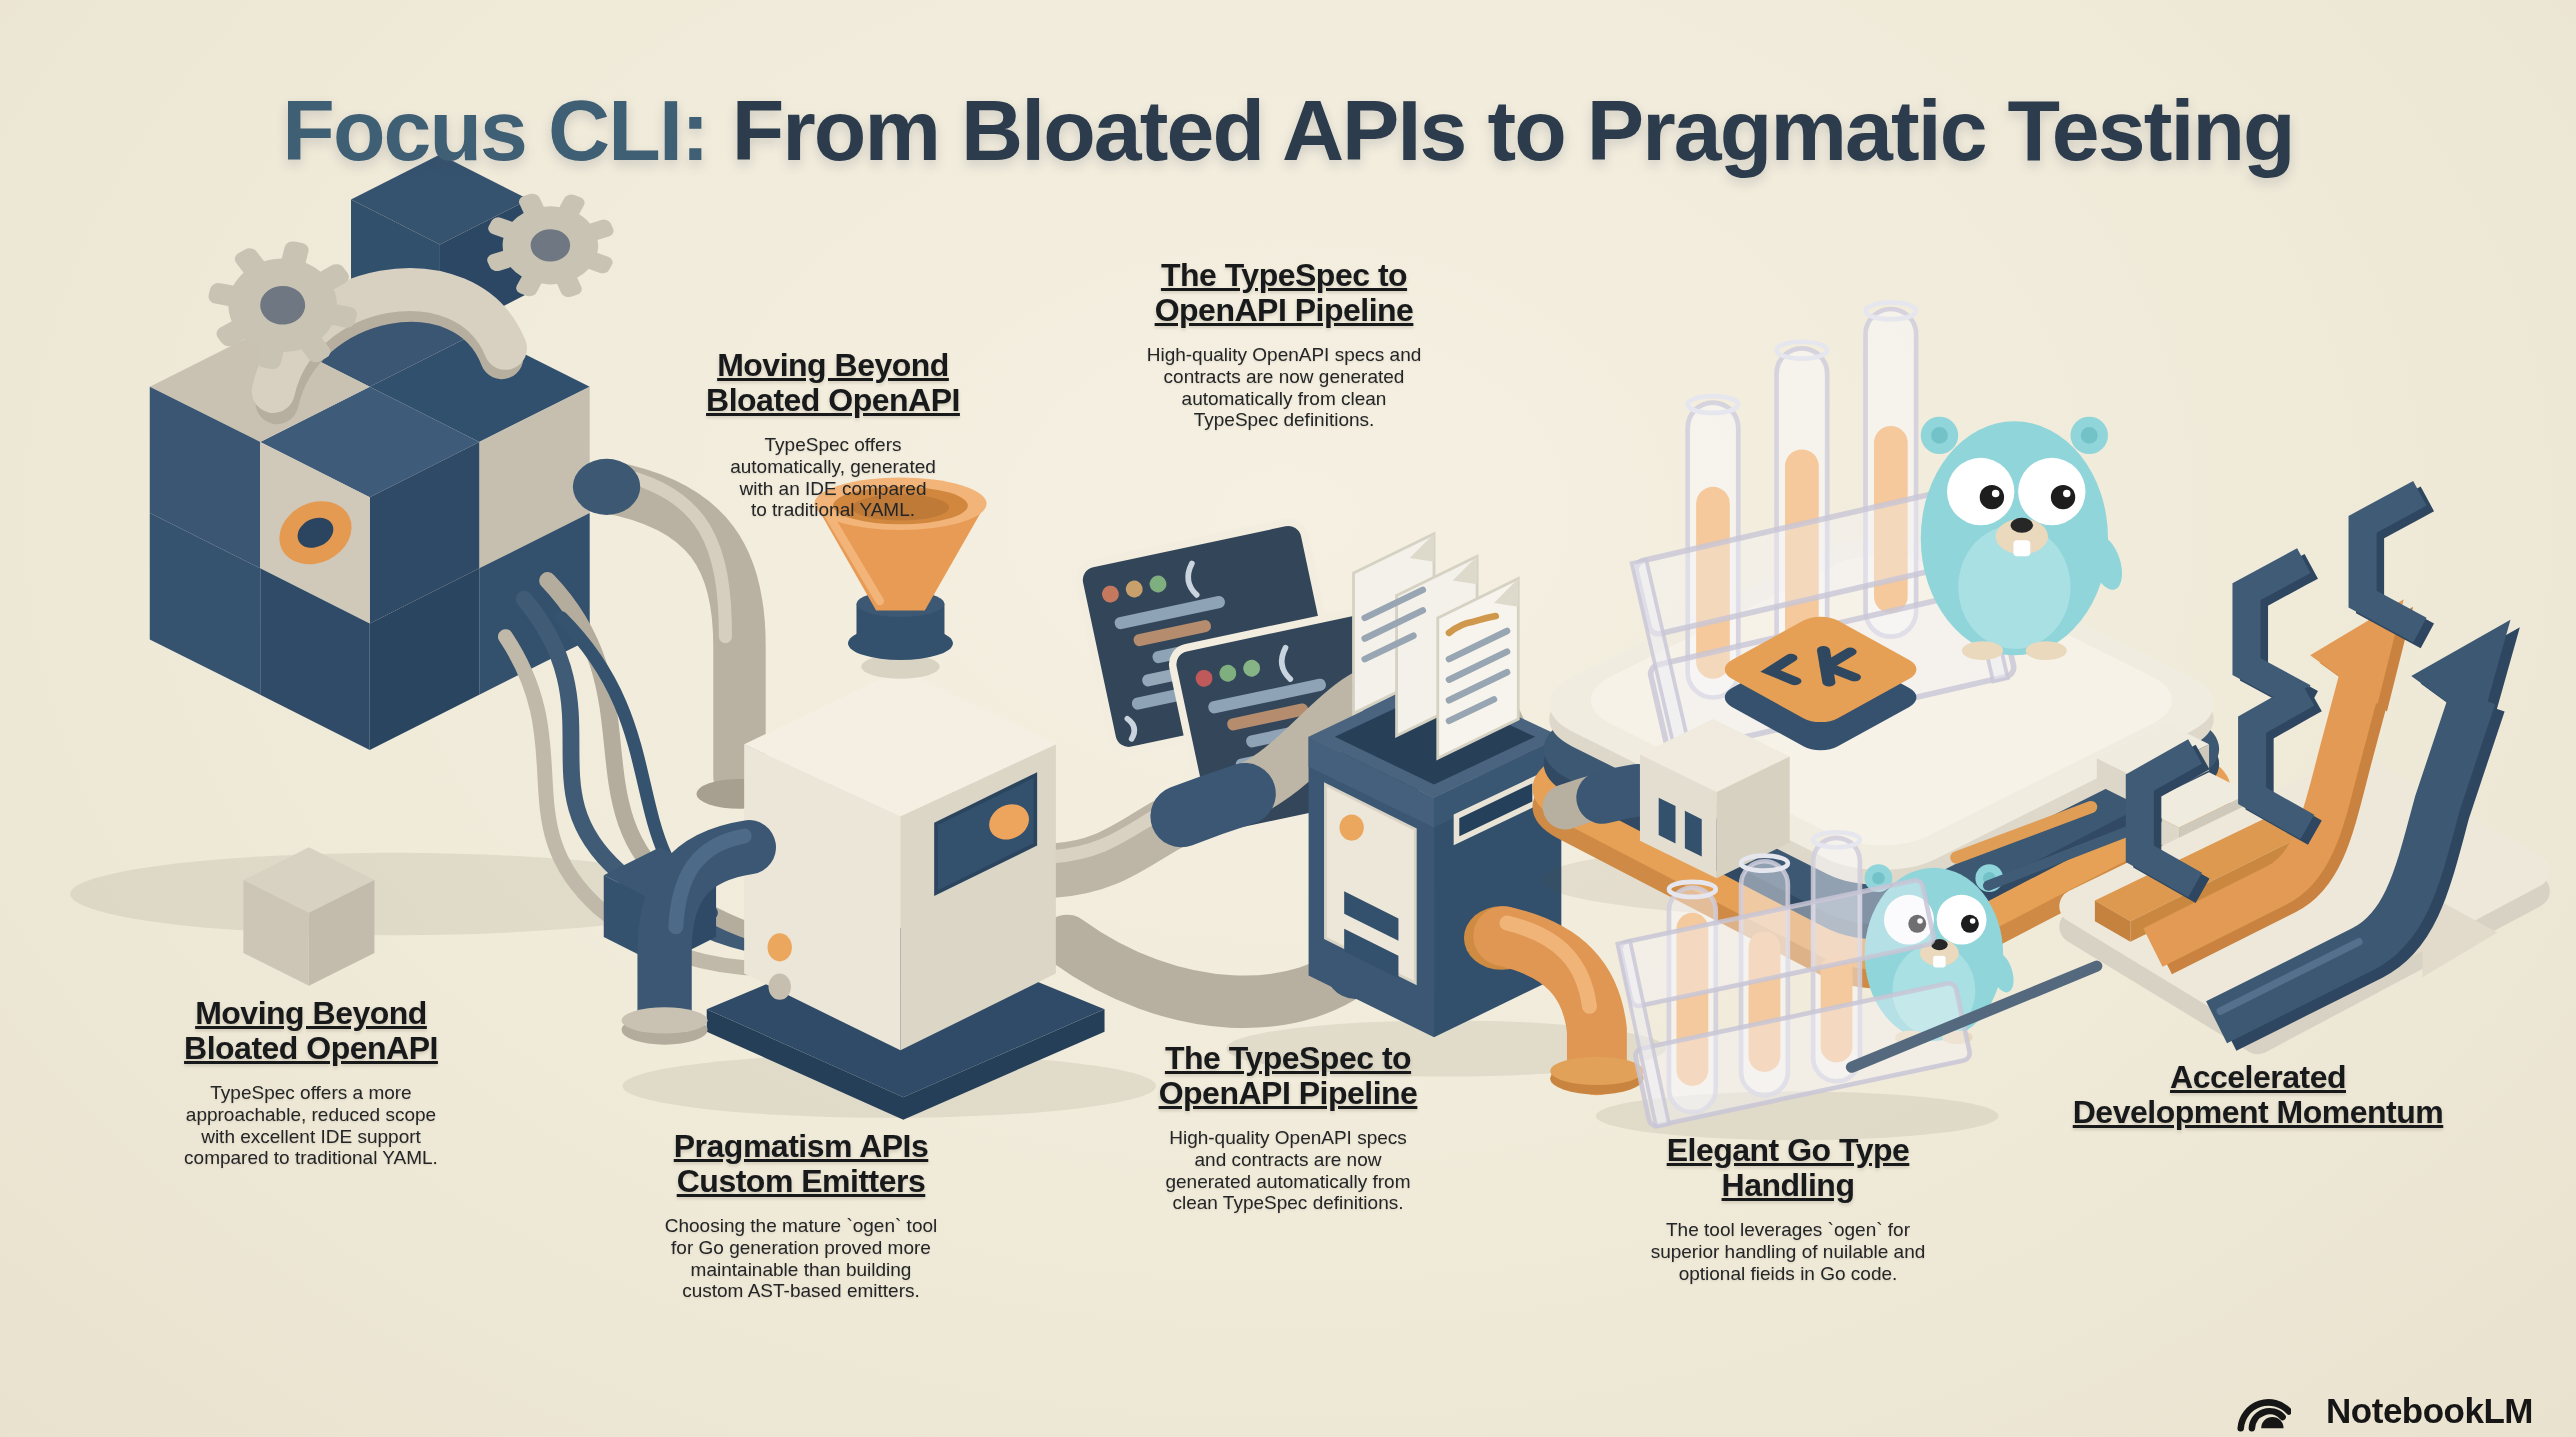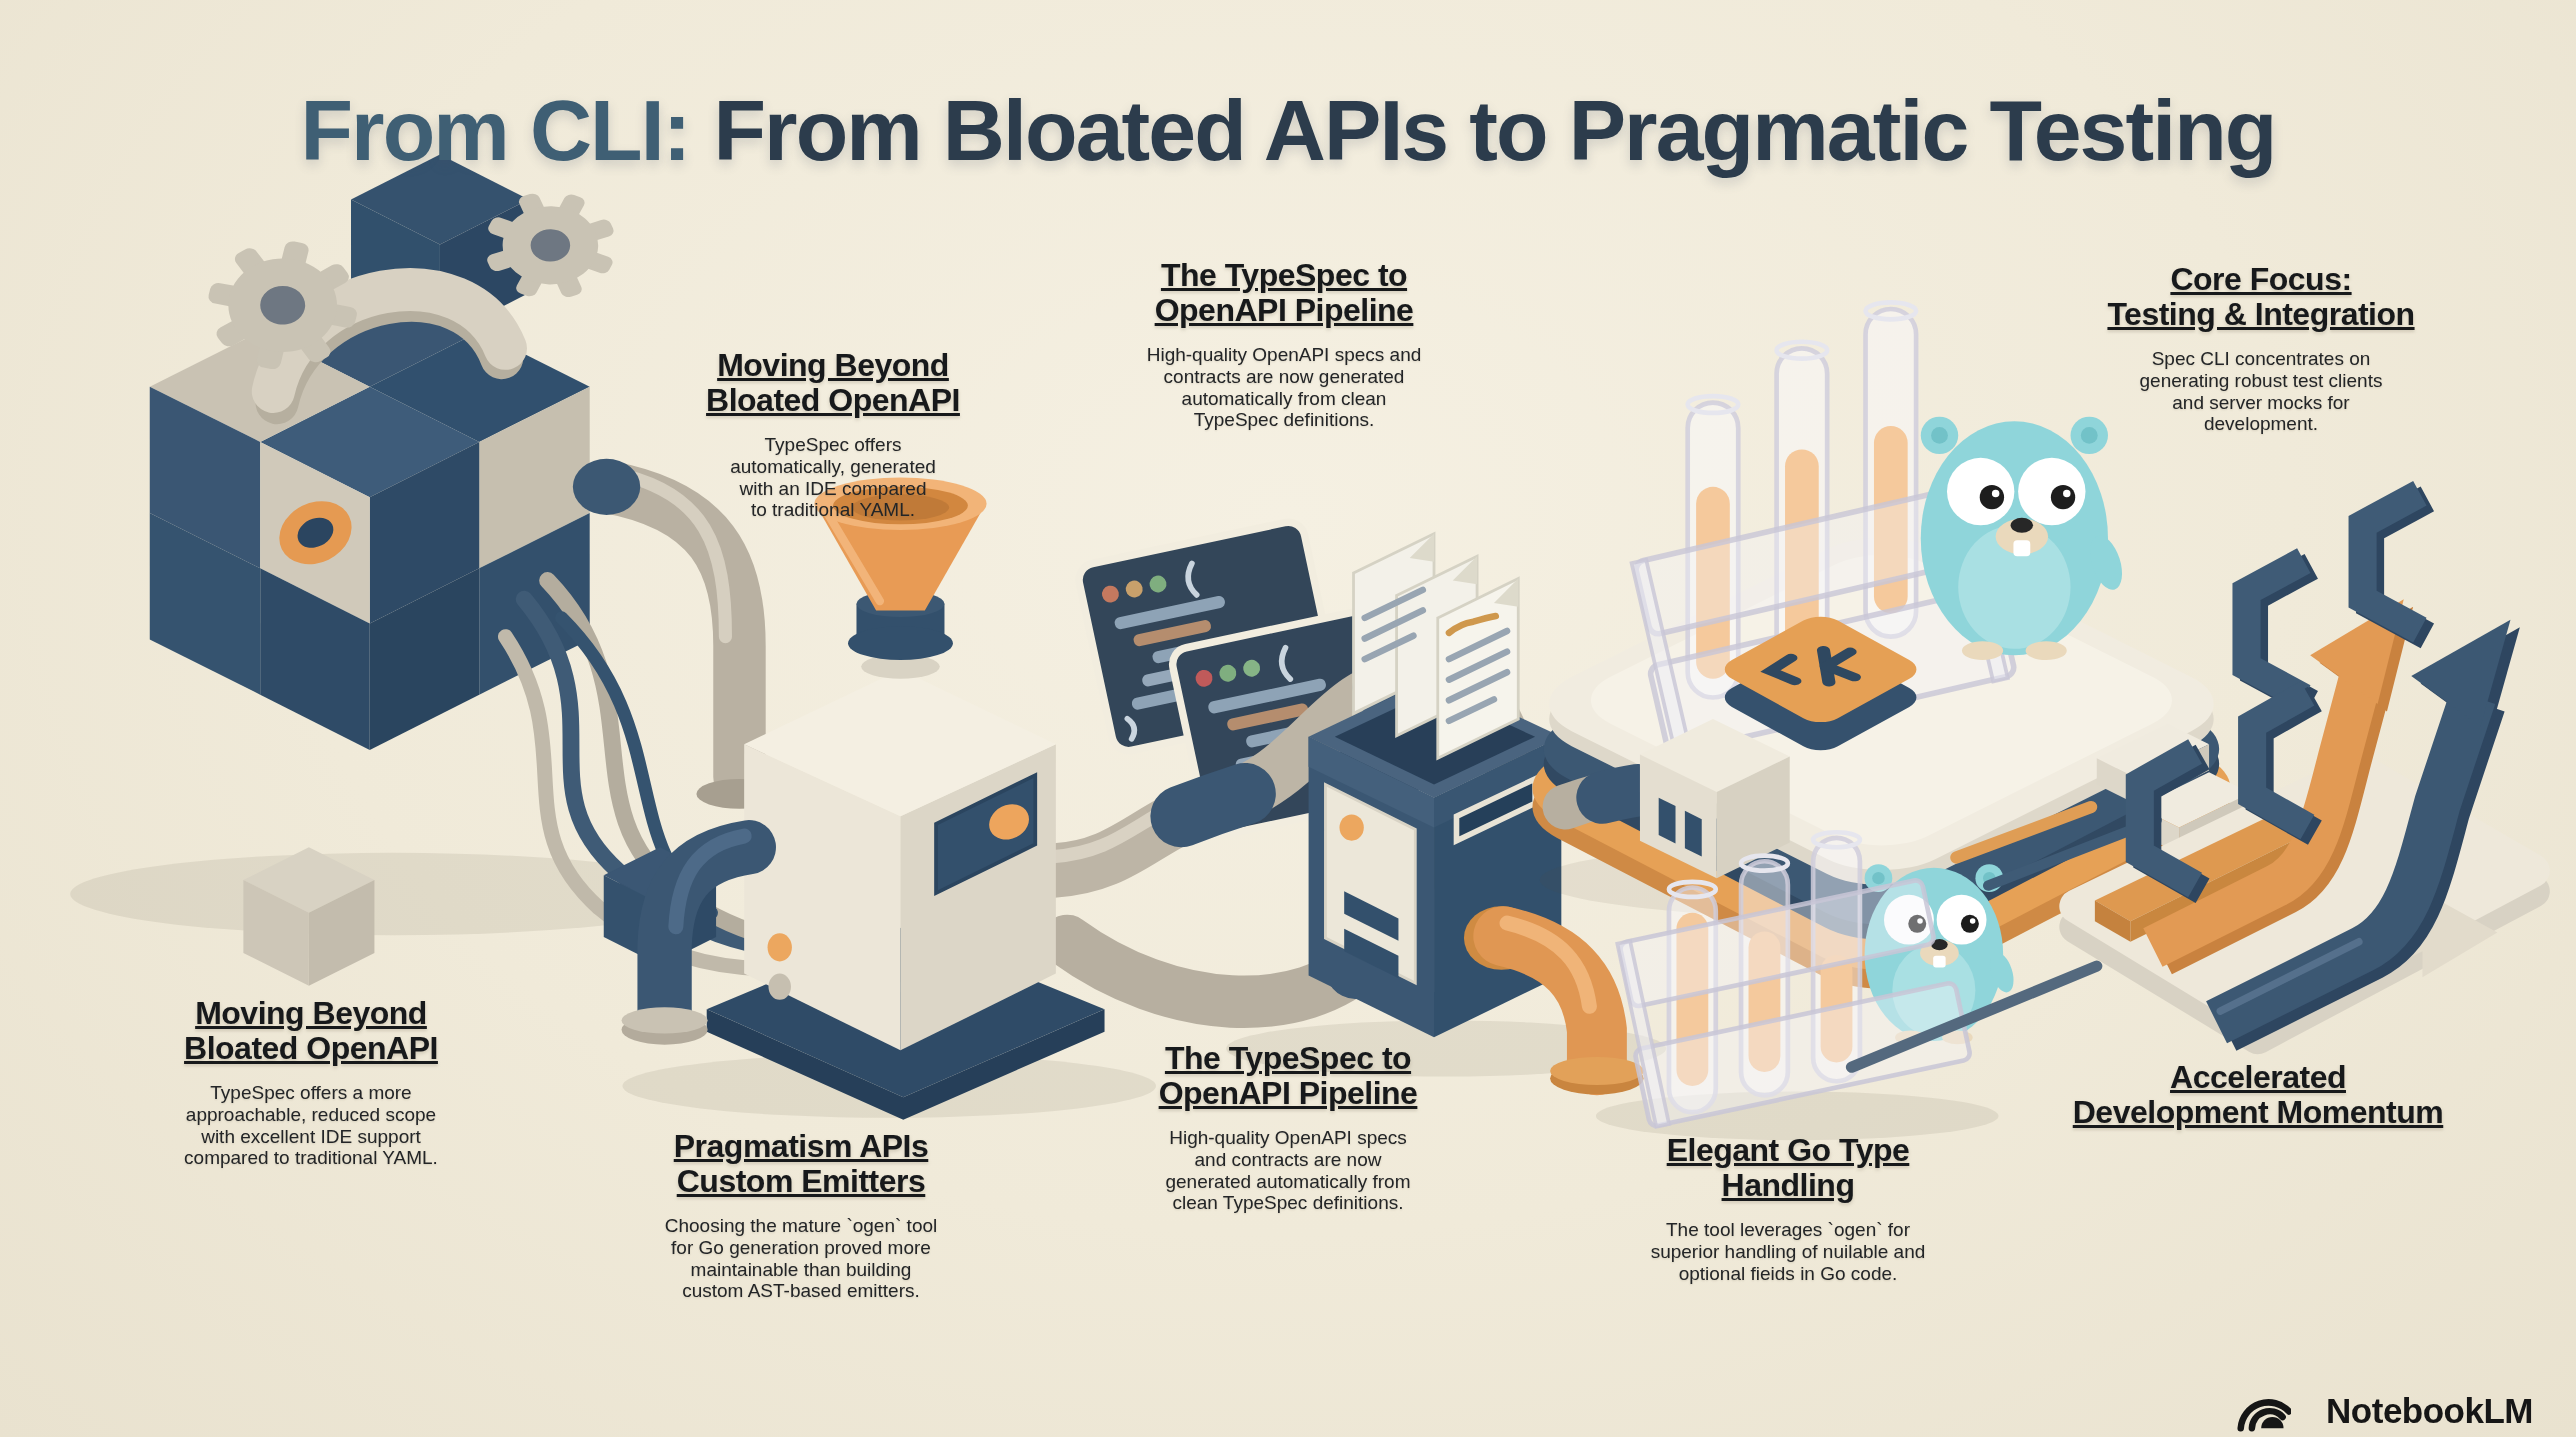--- a/index.html
+++ b/index.html
@@ -378,48 +378,40 @@
         <path d="M 2580,540 L 2532,566 L 2532,646 L 2580,672" stroke="#2e4660" stroke-width="30"></path>
         <path d="M 2572,534 L 2524,560 L 2524,640 L 2572,666" stroke="#3f5b76" stroke-width="30"></path>
         <path d="M 2340,816 L 2294,842 L 2294,918 L 2340,944" stroke="#2e4660" stroke-width="30"></path>
         <path d="M 2332,810 L 2286,836 L 2286,912 L 2332,938" stroke="#3f5b76" stroke-width="30"></path>
         <path d="M 2460,754 L 2414,780 L 2414,856 L 2460,882" stroke="#2e4660" stroke-width="30"></path>
         <path d="M 2452,748 L 2406,774 L 2406,850 L 2452,876" stroke="#3f5b76" stroke-width="30"></path>
       </g>
     </g>
   </svg>
 
-  <h1 class="title"><span class="accent">From CLI:</span><span>From Bloated APIs to Pragmatic Testing</span></h1>
+  <h1 class="title"><span class="accent">Focus CLI:</span><span>From Bloated APIs to Pragmatic Testing</span></h1>
 
   <div class="tb" style="left:833px;top:348px;width:524px">
     <div class="tb-h">Moving Beyond
 Bloated OpenAPI</div>
     <div class="tb-b">TypeSpec offers
 automatically, generated
 with an IDE compared
 to traditional YAML.</div>
   </div>
 
   <div class="tb" style="left:1284px;top:258px;width:562px">
     <div class="tb-h">The TypeSpec to
 OpenAPI Pipeline</div>
     <div class="tb-b">High-quality OpenAPI specs and
 contracts are now generated
 automatically from clean
 TypeSpec definitions.</div>
   </div>
 
-  <div class="tb" style="left:2261px;top:262px;width:580px">
-    <div class="tb-h">Core Focus:
-Testing &amp; Integration</div>
-    <div class="tb-b">Spec CLI concentrates on
-generating robust test clients
-and server mocks for
-development.</div>
-  </div>
 
   <div class="tb" style="left:311px;top:996px;width:524px">
     <div class="tb-h">Moving Beyond
 Bloated OpenAPI</div>
     <div class="tb-b">TypeSpec offers a more
 approachable, reduced scope
 with excellent IDE support
 compared to traditional YAML.</div>
   </div>
 

